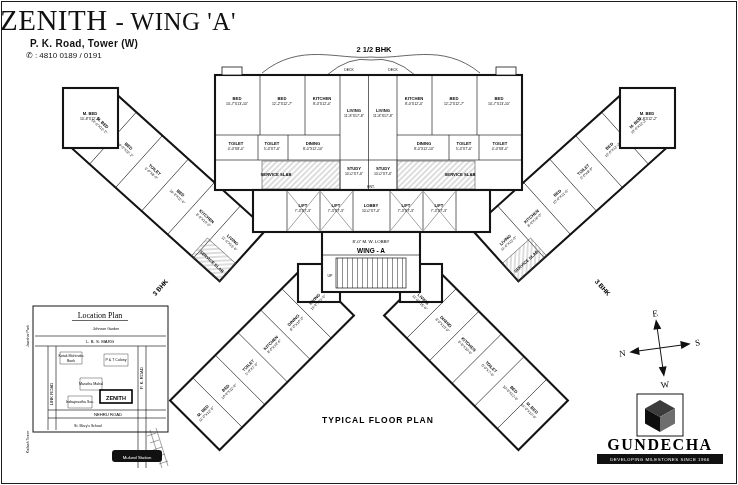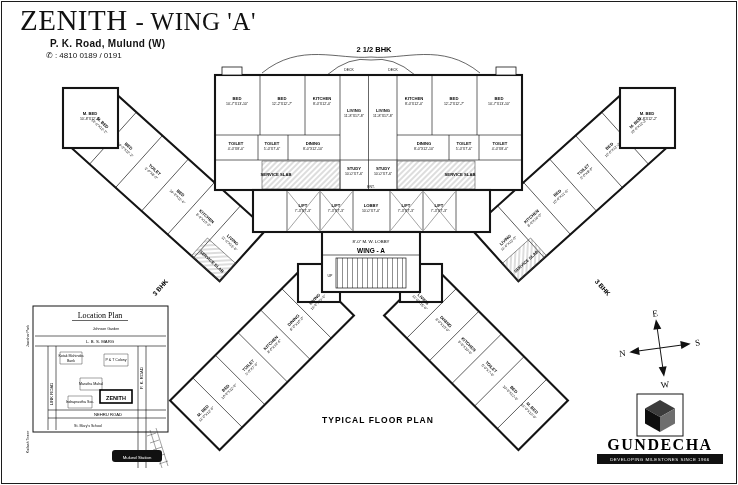--- a/index.html
+++ b/index.html
@@ -1,19 +1,19 @@
 <!DOCTYPE html>
 <html><head>
 <meta charset="utf-8">
 <style>
   html,body{margin:0;padding:0}
   body{width:738px;height:485px;position:relative;background:#fff;overflow:hidden;
        font-family:"Liberation Sans",sans-serif;color:#111}
   .frame{position:absolute;inset:1px;border:1.2px solid #1c1c1c;pointer-events:none;z-index:5}
-  .header{position:absolute;left:20px;top:6px;z-index:2}
+  .header{position:absolute;left:0;top:6px;z-index:2}
   .title{font-family:"Liberation Serif",serif;font-size:29px;line-height:1.02;letter-spacing:.5px;white-space:nowrap}
   .title .sub{font-size:25px}
   .address{font-size:10px;font-weight:bold;margin:2px 0 0 30px;letter-spacing:.3px}
   .phone{font-size:8px;margin:2px 0 0 26px}
   svg{position:absolute;left:0;top:0}
   .wall{fill:#fff;stroke:#141414;stroke-width:2.1;stroke-linejoin:miter}
   .wallthin{fill:#fff;stroke:#141414;stroke-width:.8}
   .part{fill:none;stroke:#141414;stroke-width:.65}
   .thin{fill:none;stroke:#333;stroke-width:.45}
   .hatch{fill:url(#hatch);stroke:#333;stroke-width:.5}
@@ -25,21 +25,21 @@
   .lbl{font-family:"Liberation Sans",sans-serif;text-anchor:middle;fill:#000}
   .serif{font-family:"Liberation Serif",serif}
 </style>
 </head>
 <body>
 
 <div class="frame"></div>
 
 <div class="header">
   <div class="title"><span>ZENITH</span> <span class="sub">- WING 'A'</span></div>
-  <div class="address">P. K. Road, Mulund (W)</div>
+  <div class="address">P. K. Road, Tower (W)</div>
   <div class="phone"><span>✆</span><span> : 4810 0189 / 0191</span></div>
 </div>
 
 <svg width="738" height="485" viewBox="0 0 738 485">
   <defs>
     <pattern id="hatch" width="4" height="4" patternUnits="userSpaceOnUse" patternTransform="rotate(45)">
       <line x1="2" y1="0" x2="2" y2="4" stroke="#777" stroke-width="0.5"></line>
     </pattern>
     <pattern id="stairp" width="5" height="8" patternUnits="userSpaceOnUse">
       <line x1="2.5" y1="0" x2="2.5" y2="8" stroke="#333" stroke-width="0.55"></line>

